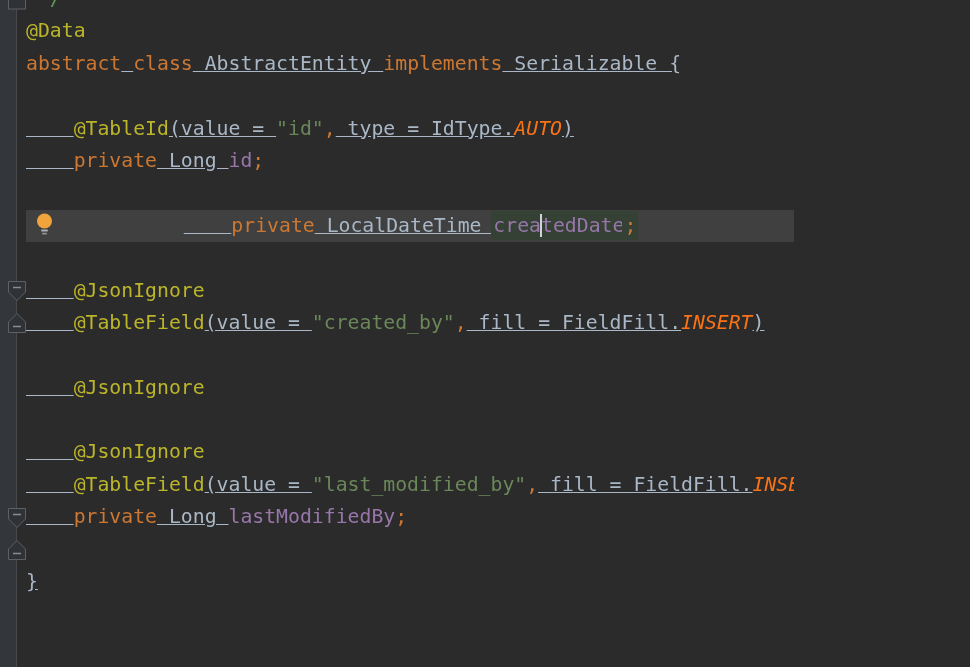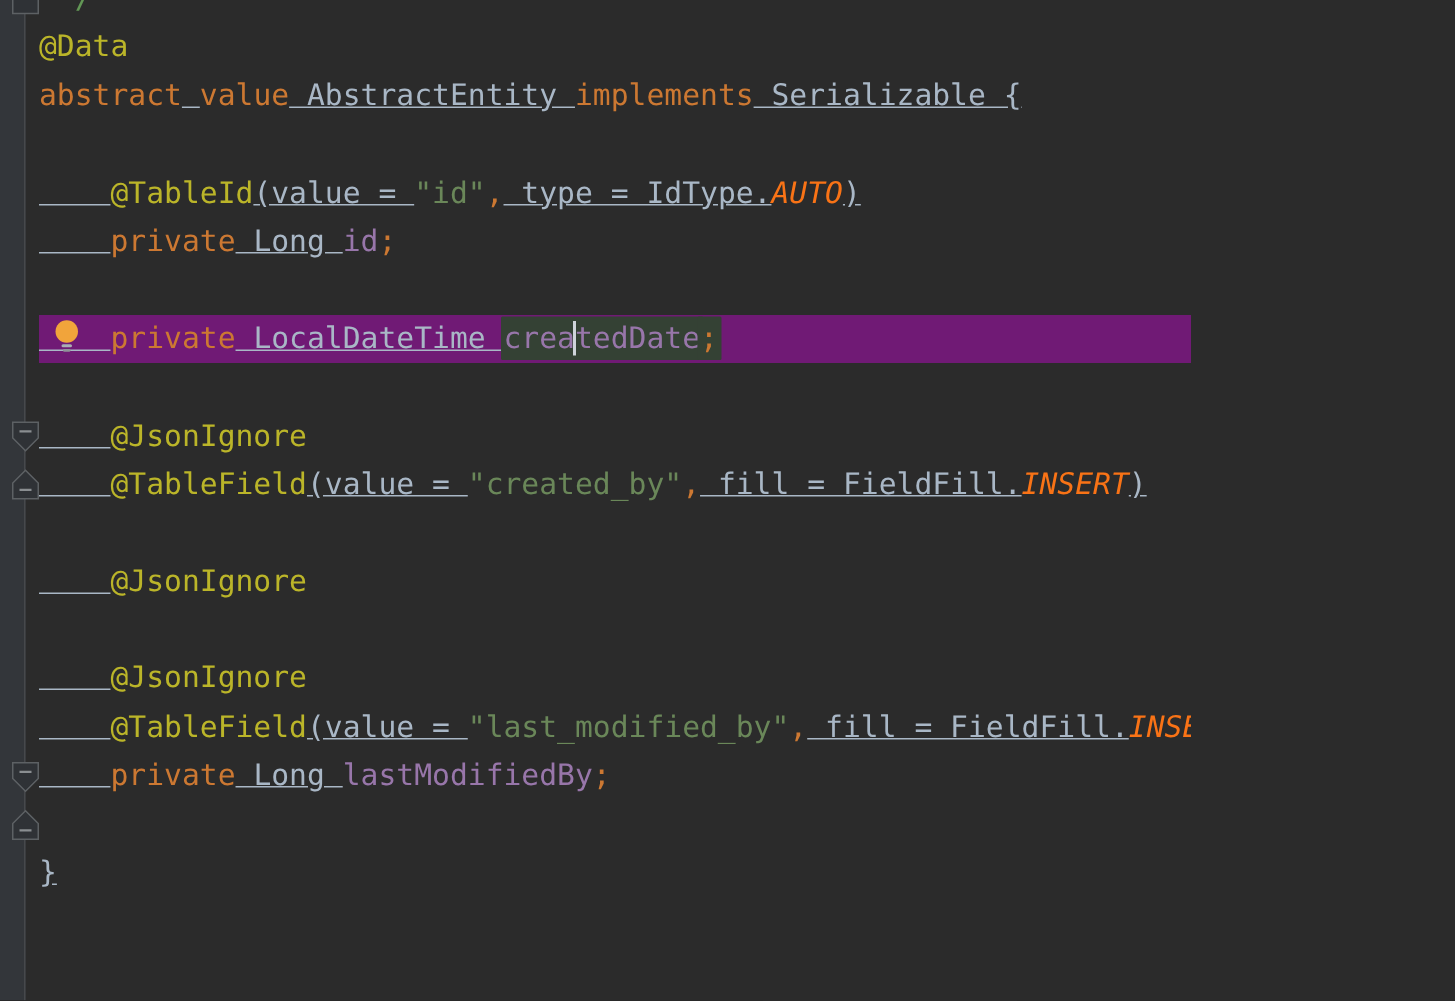--- a/index.html
+++ b/index.html
@@ -21,21 +21,21 @@
   .fold-marker svg{display:block;}
   .code-lines{
     position:absolute;left:26px;top:-17px;right:0;
     z-index:1;
   }
   .line{
     height:32.4px;line-height:32.4px;
     white-space:pre;
     color:#A9B7C6;
   }
-  .line.current{background:#701a75;}
+  .line.current{background:#404040;text-align:center;}
   .tk-comment{color:#629755;}
   .tk-annotation{color:#BBB529;}
   .tk-keyword{color:#CC7832;}
   .tk-plain{color:#A9B7C6;text-decoration:underline;}
   .tk-string{color:#6A8759;}
   .tk-field{color:#9876AA;}
   .tk-constant{color:#f97316;font-style:italic;}
   .tk-punct{color:#CC7832;}
   .hl{background:#344134;padding:3px 2px;margin:-3px -2px;border-radius:1px;}
   .caret{
@@ -77,21 +77,21 @@
       <div class="fold-marker" style="top: 539px;">
         <svg width="20" height="22" xmlns="http://www.w3.org/2000/svg">
           <polygon points="10,1.5 18.5,10 18.5,20.5 1.5,20.5 1.5,10" fill="#2F3236" stroke="#5D6164" stroke-width="1"></polygon>
           <line x1="6" y1="14.5" x2="14" y2="14.5" stroke="#8A8E91" stroke-width="1.5"></line>
         </svg>
       </div>
     </div>
   <div class="code-lines">
       <div class="line"><span class="tk-comment"> */</span></div>
       <div class="line"><span class="tk-annotation">@Data</span></div>
-      <div class="line"><span class="tk-keyword">abstract</span><span class="tk-plain"> </span><span class="tk-keyword">value</span><span class="tk-plain"> AbstractEntity </span><span class="tk-keyword">implements</span><span class="tk-plain"> Serializable {</span></div>
+      <div class="line"><span class="tk-keyword">abstract</span><span class="tk-plain"> </span><span class="tk-keyword">class</span><span class="tk-plain"> AbstractEntity </span><span class="tk-keyword">implements</span><span class="tk-plain"> Serializable {</span></div>
       <div class="line"></div>
       <div class="line"><span class="tk-plain">    </span><span class="tk-annotation">@TableId</span><span class="tk-plain">(value = </span><span class="tk-string">"id"</span><span class="tk-punct">,</span><span class="tk-plain"> type = IdType.</span><span class="tk-constant">AUTO</span><span class="tk-plain">)</span></div>
       <div class="line"><span class="tk-plain">    </span><span class="tk-keyword">private</span><span class="tk-plain"> Long </span><span class="tk-field">id</span><span class="tk-punct">;</span></div>
       <div class="line"></div>
       <div class="line current"><span class="tk-plain">    </span><span class="tk-keyword">private</span><span class="tk-plain"> LocalDateTime </span><span class="tk-field hl">crea<span class="caret"></span>tedDate</span><span class="tk-punct hl">;</span></div>
       <div class="line"></div>
       <div class="line"><span class="tk-plain">    </span><span class="tk-annotation">@JsonIgnore</span></div>
       <div class="line"><span class="tk-plain">    </span><span class="tk-annotation">@TableField</span><span class="tk-plain">(value = </span><span class="tk-string">"created_by"</span><span class="tk-punct">,</span><span class="tk-plain"> fill = FieldFill.</span><span class="tk-constant">INSERT</span><span class="tk-plain">)</span></div>
       <div class="line"></div>
       <div class="line"><span class="tk-plain">    </span><span class="tk-annotation">@JsonIgnore</span></div>

